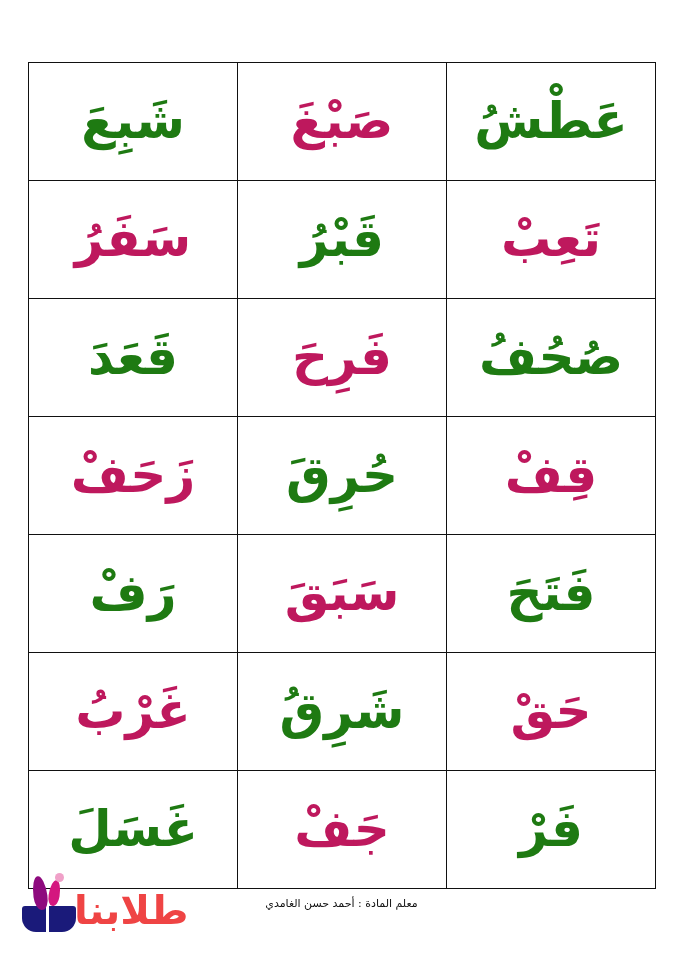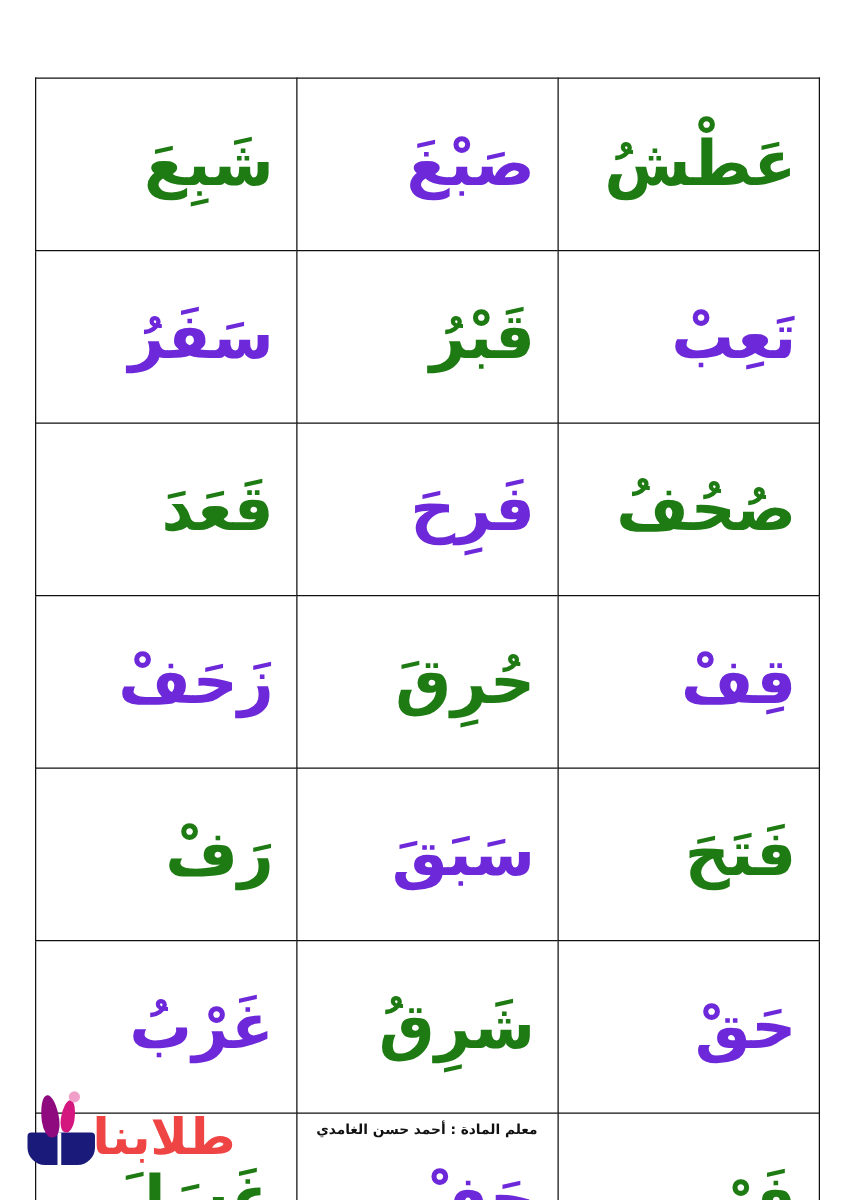--- a/index.html
+++ b/index.html
@@ -28,59 +28,59 @@
     left: 28px;
     top: 62px;
     width: 628px;
     border-collapse: collapse;
     table-layout: fixed;
   }
 
   .word-table td {
     border: 1px solid #111111;
     height: 113px;
-    text-align: right;
+    text-align: center;
     vertical-align: middle;
-    padding: 12px;
+    padding: 2px;
   }
 
   .cell-word {
     font-family: "DejaVu Sans", sans-serif;
     font-size: 50px;
     font-weight: bold;
     line-height: 1.1;
     letter-spacing: 0;
     direction: rtl;
     unicode-bidi: isolate;
     display: block;
     padding: 0 6px;
     white-space: nowrap;
   }
 
   .c-green  { color: #1e7a12; }
-  .c-purple { color: #6d28d9; }
+  .c-purple { color: #be185d; }
 
   
   .footer {
     position: absolute;
     left: 0;
     bottom: 14px;
     width: 683px;
     height: 80px;
   }
 
   .footer-credit {
     position: absolute;
     right: 0;
     left: 0;
     bottom: 36px;
     text-align: center;
     font-family: "DejaVu Sans", sans-serif;
     font-size: 11px;
-    font-weight: bold;
+    font-weight: normal;
     color: #111111;
     direction: rtl;
   }
 
   
   .logo {
     position: absolute;
     left: 18px;
     bottom: 10px;
     width: 170px;

